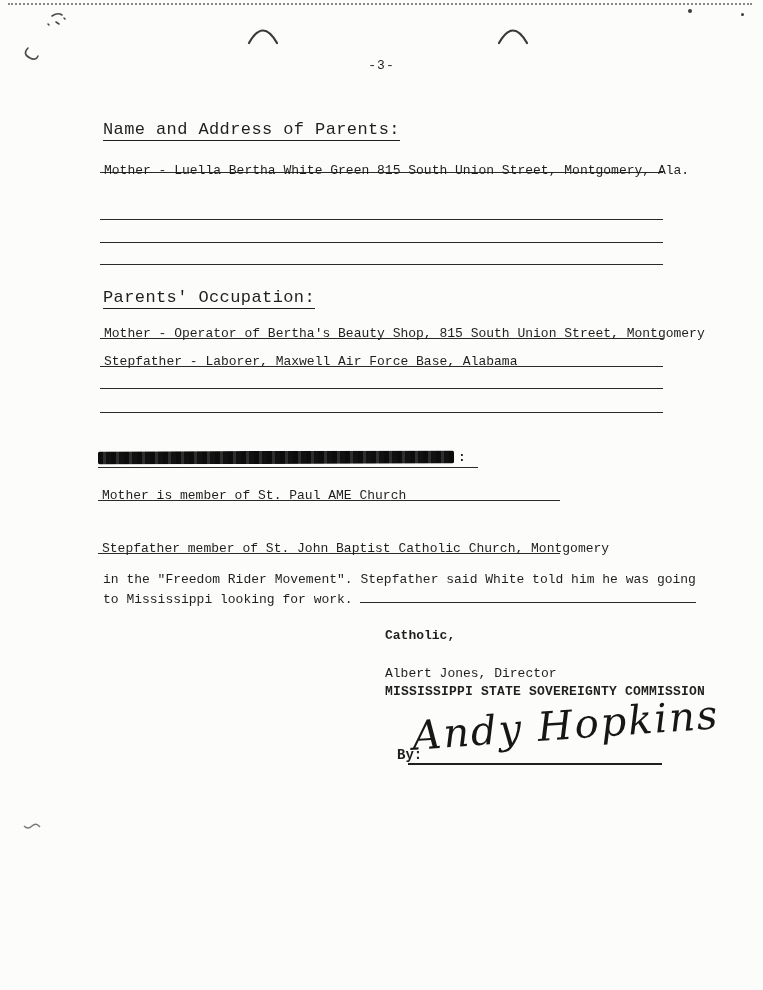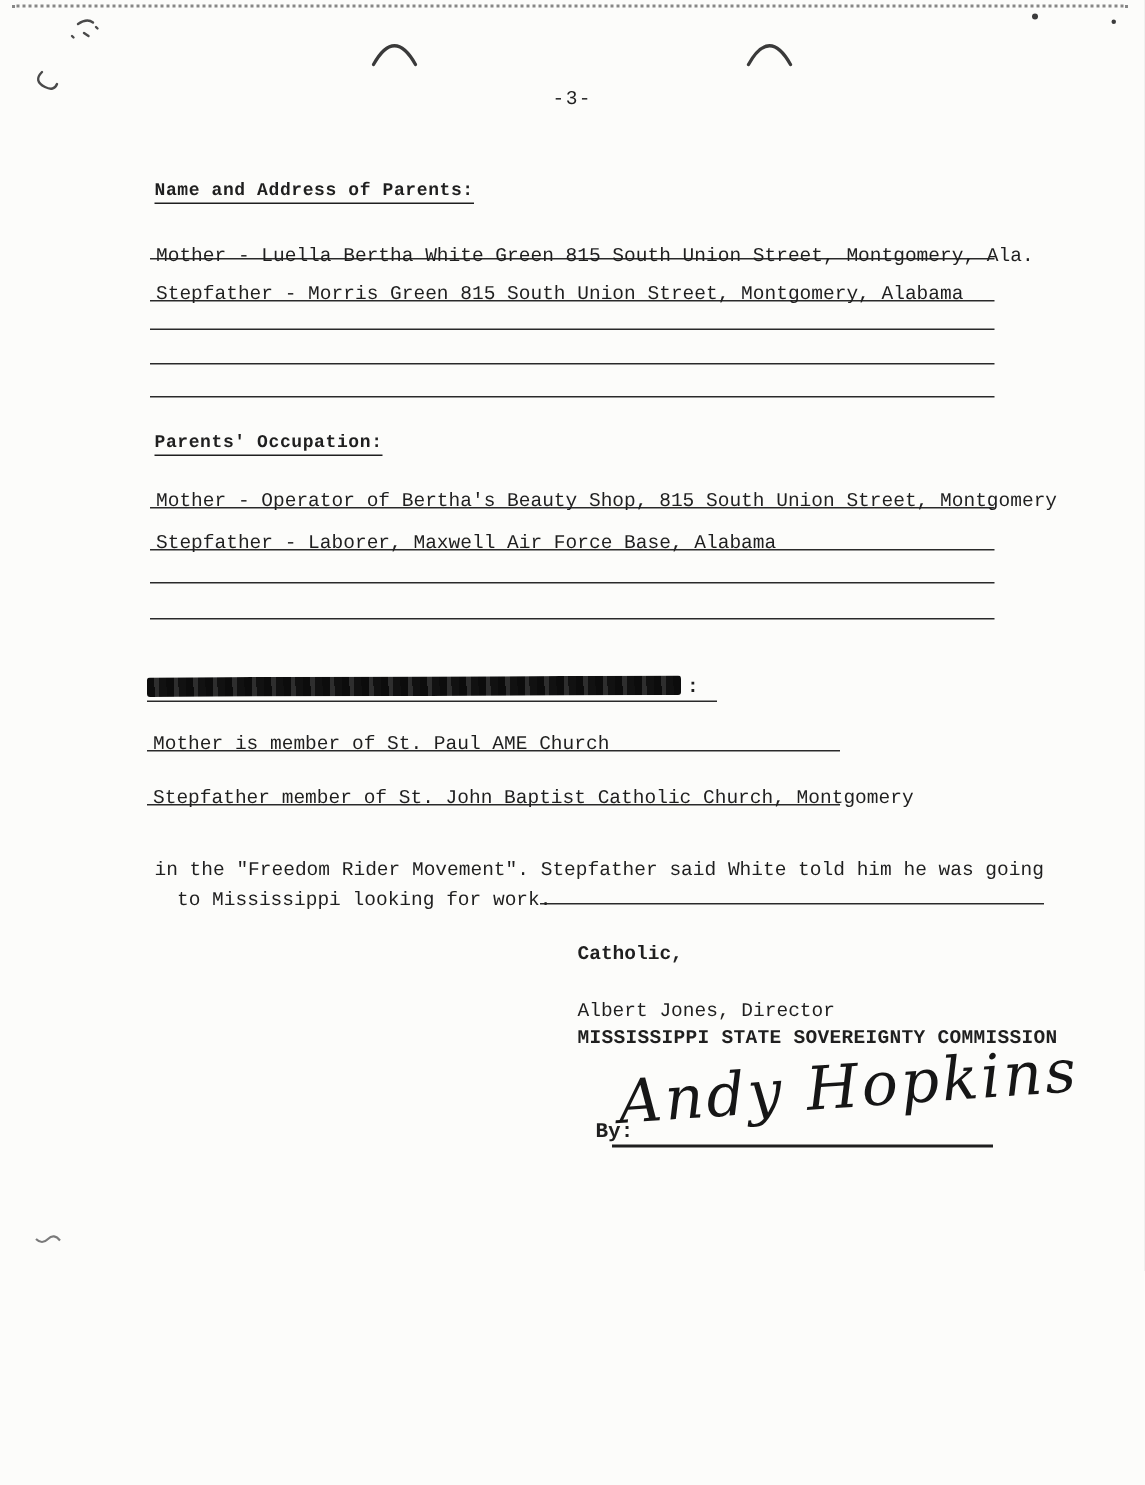--- a/index.html
+++ b/index.html
@@ -21,21 +21,21 @@
   .mark-tl{position:absolute;left:18px;top:8px;width:60px;height:60px;}
   .mark-tl path{fill:none;stroke:#4a4a4a;stroke-width:1.6px;stroke-linecap:round;}
   .dot{position:absolute;background:#3c3c3c;border-radius:50%;}
   .dot1{left:688px;top:9px;width:4px;height:4px;}
   .dot2{left:741px;top:13px;width:3px;height:3px;}
   .mark-left{position:absolute;left:22px;top:818px;width:26px;height:14px;}
   .mark-left path{fill:none;stroke:#7a7a7a;stroke-width:1.4px;}
 
   .page-number{position:absolute;top:58px;left:0;width:100%;text-align:center;font-size:13px;letter-spacing:1px;}
 
-  .heading{position:absolute;left:103px;font-size:12px;font-weight:bold;letter-spacing:.4px;white-space:nowrap;}
+  .heading{position:absolute;left:103px;font-size:17px;font-weight:normal;letter-spacing:.4px;white-space:nowrap;}
   .heading .hu{border-bottom:1.6px solid #1f1f1f;padding-bottom:1px;display:inline-block;}
   .h-parents{top:120px;}
   .h-occupation{top:288px;}
 
   .row{position:absolute;left:100px;width:563px;height:22px;border-bottom:1.4px solid #2a2a2a;}
   .row .rt{position:absolute;left:4px;bottom:-3px;font-size:13px;white-space:nowrap;}
   .row .strike{bottom:-6px;}
 
   .redact-wrap{position:absolute;left:98px;top:450px;width:380px;height:17px;border-bottom:1.4px solid #2a2a2a;}
   .redact-bar{
@@ -43,25 +43,25 @@
     background:
       repeating-linear-gradient(90deg,#0c0c0c 0 5px,#2e2e2e 5px 8px,#111 8px 13px),
       repeating-linear-gradient(0deg,rgba(255,255,255,.18) 0 2px,transparent 2px 4px);
     transform:rotate(-.2deg);
   }
   .redact-colon{position:absolute;left:360px;top:0;font-size:13px;font-weight:bold;}
 
   .crow{position:absolute;left:98px;height:22px;border-bottom:1.4px solid #2a2a2a;}
   .crow .rt{position:absolute;left:4px;bottom:-3px;font-size:13px;white-space:nowrap;}
   .c1{top:478px;width:462px;}
-  .c2{top:514px;width:462px;}
+  .c2{top:531px;width:462px;}
   .c3{top:536px;width:565px;}
   .c4{position:absolute;left:103px;top:572px;font-size:13px;white-space:nowrap;}
   .c4 .ul{border-bottom:1.4px solid #2a2a2a;padding-bottom:15px;}
-  .c5{position:absolute;left:118px;top:592px;font-size:13px;white-space:nowrap;}
+  .c5{position:absolute;left:103px;top:592px;font-size:13px;white-space:nowrap;}
 
   .closing{font-size:13px;white-space:nowrap;}
   .salutation{position:absolute;left:385px;top:628px;font-weight:bold;}
   .signer{position:absolute;left:385px;top:666px;}
   .organization{position:absolute;left:385px;top:684px;font-weight:bold;letter-spacing:.2px;}
   .by-label{position:absolute;left:397px;top:747px;font-weight:bold;font-size:14px;}
   .sig-line{position:absolute;left:408px;top:745px;width:254px;height:18px;border-bottom:2px solid #1f1f1f;}
   .signature{
     position:absolute;left:412px;top:702px;
     font-family:"DejaVu Serif","Liberation Serif",serif;
@@ -93,23 +93,20 @@
 
   <div class="page-number">-3-</div>
 
   <div class="heading h-parents">
     <span class="hu">Name and Address of Parents:</span>
   </div>
 
   <div class="row" style="top:150px">
     <span class="rt strike">Mother - Luella Bertha White Green  815 South Union Street, Montgomery, Ala.</span>
   </div>
-  <div class="row" style="top:178px">
-    <span class="rt">Stepfather - Morris Green 815 South Union Street, Montgomery, Alabama</span>
-  </div>
   <div class="row" style="top:197px"></div>
   <div class="row" style="top:220px"></div>
   <div class="row" style="top:242px"></div>
 
   <div class="heading h-occupation">
     <span class="hu">Parents' Occupation:</span>
   </div>
 
   <div class="row" style="top:316px">
     <span class="rt">Mother - Operator of Bertha's Beauty Shop, 815 South Union Street, Montgomery</span>

